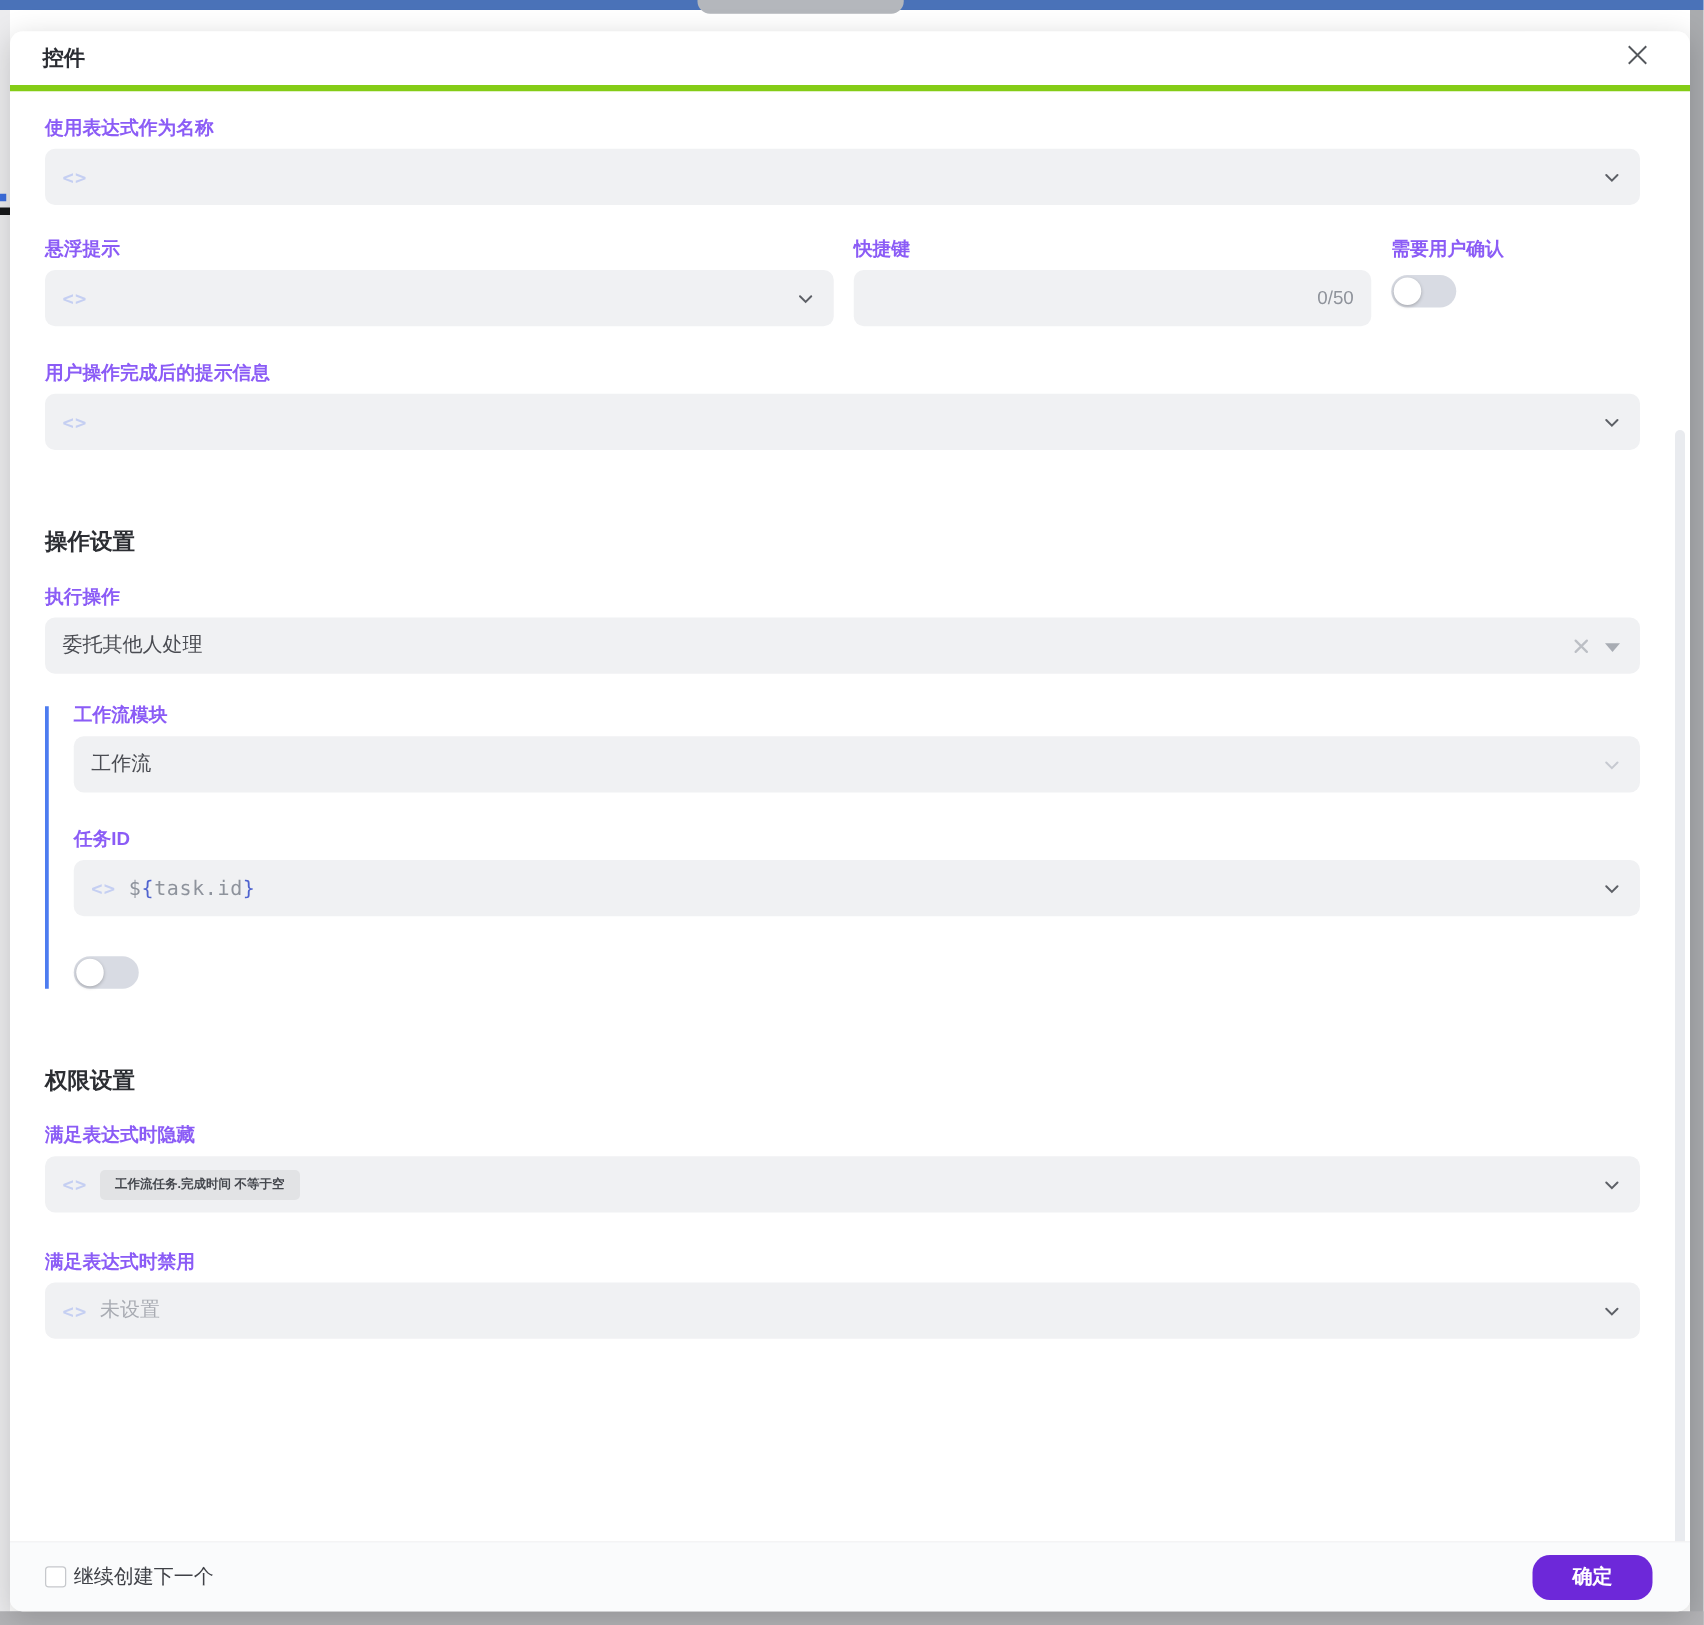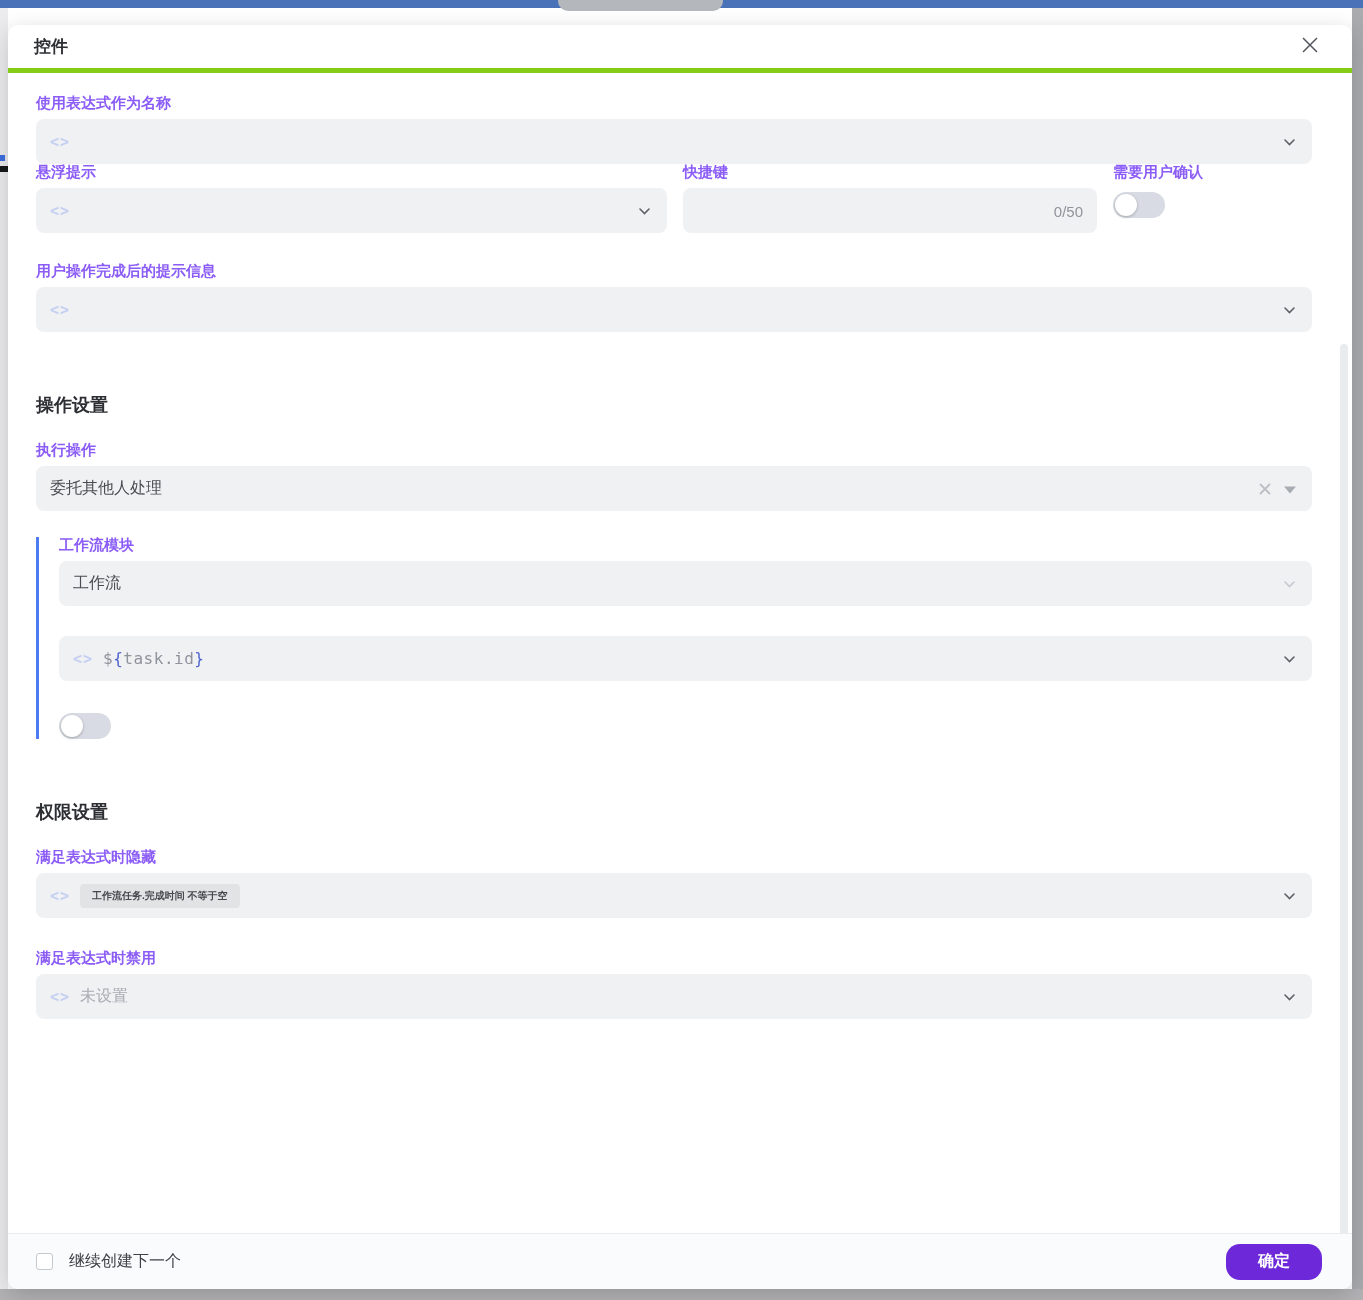--- a/index.html
+++ b/index.html
@@ -73,21 +73,21 @@
     width:52px; height:26px; border-radius:13px; background:#d8dbe3;
     position:relative; cursor:pointer;
   }
   .toggle .knob {
     position:absolute; left:2px; top:2px; width:22px; height:22px; border-radius:50%;
     background:#ffffff; box-shadow:0 1px 3px rgba(0,0,0,.25);
   }
 
   
   .fgroup { margin-top:28px; }
-  .row3 { display:flex; gap:16px; }
+  .row3 { display:flex; gap:16px; margin-top:28px; }
   .col-a { flex:0 0 631px; }
   .col-b { flex:0 0 414px; }
   .col-c { flex:1; }
 
   .first-group { margin-top:22px; }
   .section-gap { margin-top:64px; }
 
   
   .subpanel {
     margin-top:26px; border-left:3px solid #4d7cf0; padding-left:20px;
@@ -115,21 +115,21 @@
     background:#e9ebef; border-radius:4px;
   }
 
   
   .dlg-footer {
     flex:0 0 56px; border-top:1px solid #ebecee; background:#fafbfc;
     border-radius:0 0 10px 10px;
     display:flex; align-items:center; justify-content:space-between;
     padding:0 30px 0 28px;
   }
-  .chk-wrap { display:flex; align-items:center; gap:16px; cursor:pointer; }
+  .chk-wrap { display:flex; align-items:center; gap:6px; cursor:pointer; }
   .checkbox {
     width:17px; height:17px; border:1px solid #c6c8cc; border-radius:3px; background:#ffffff;
   }
   .chk-label { font-size:16px; color:#3f4147; }
   .confirm-btn {
     width:96px; height:36px; border:none; border-radius:14px;
     background:#6d28d9; color:#ffffff; font-size:16px; font-weight:700;
     font-family:"Liberation Sans","DejaVu Sans",sans-serif; cursor:pointer;
     display:flex; align-items:center; justify-content:center;
   }
@@ -233,20 +233,21 @@
           <span>工作流</span>
           <span class="chev">
             <svg width="15" height="15" viewBox="0 0 15 15">
                 <polyline points="3,5.5 7.5,10 12,5.5" stroke="#c6c9d0" stroke-width="1.6" fill="none" stroke-linecap="round"></polyline>
               </svg>
           </span>
         </div>
       </div>
 
       <div class="fgroup" style="margin-top:30px;">
+        <div class="f-label">任务ID</div>
         <div class="box">
           <span class="expr-ico">&lt;&gt;</span>
           <span class="code"><span>$</span><span class="brace">{</span><span>task.id</span><span class="brace">}</span></span>
           <span class="chev">
             <svg width="15" height="15" viewBox="0 0 15 15">
                 <polyline points="3,5.5 7.5,10 12,5.5" stroke="#5d6066" stroke-width="1.6" fill="none" stroke-linecap="round"></polyline>
               </svg>
           </span>
         </div>
       </div>

